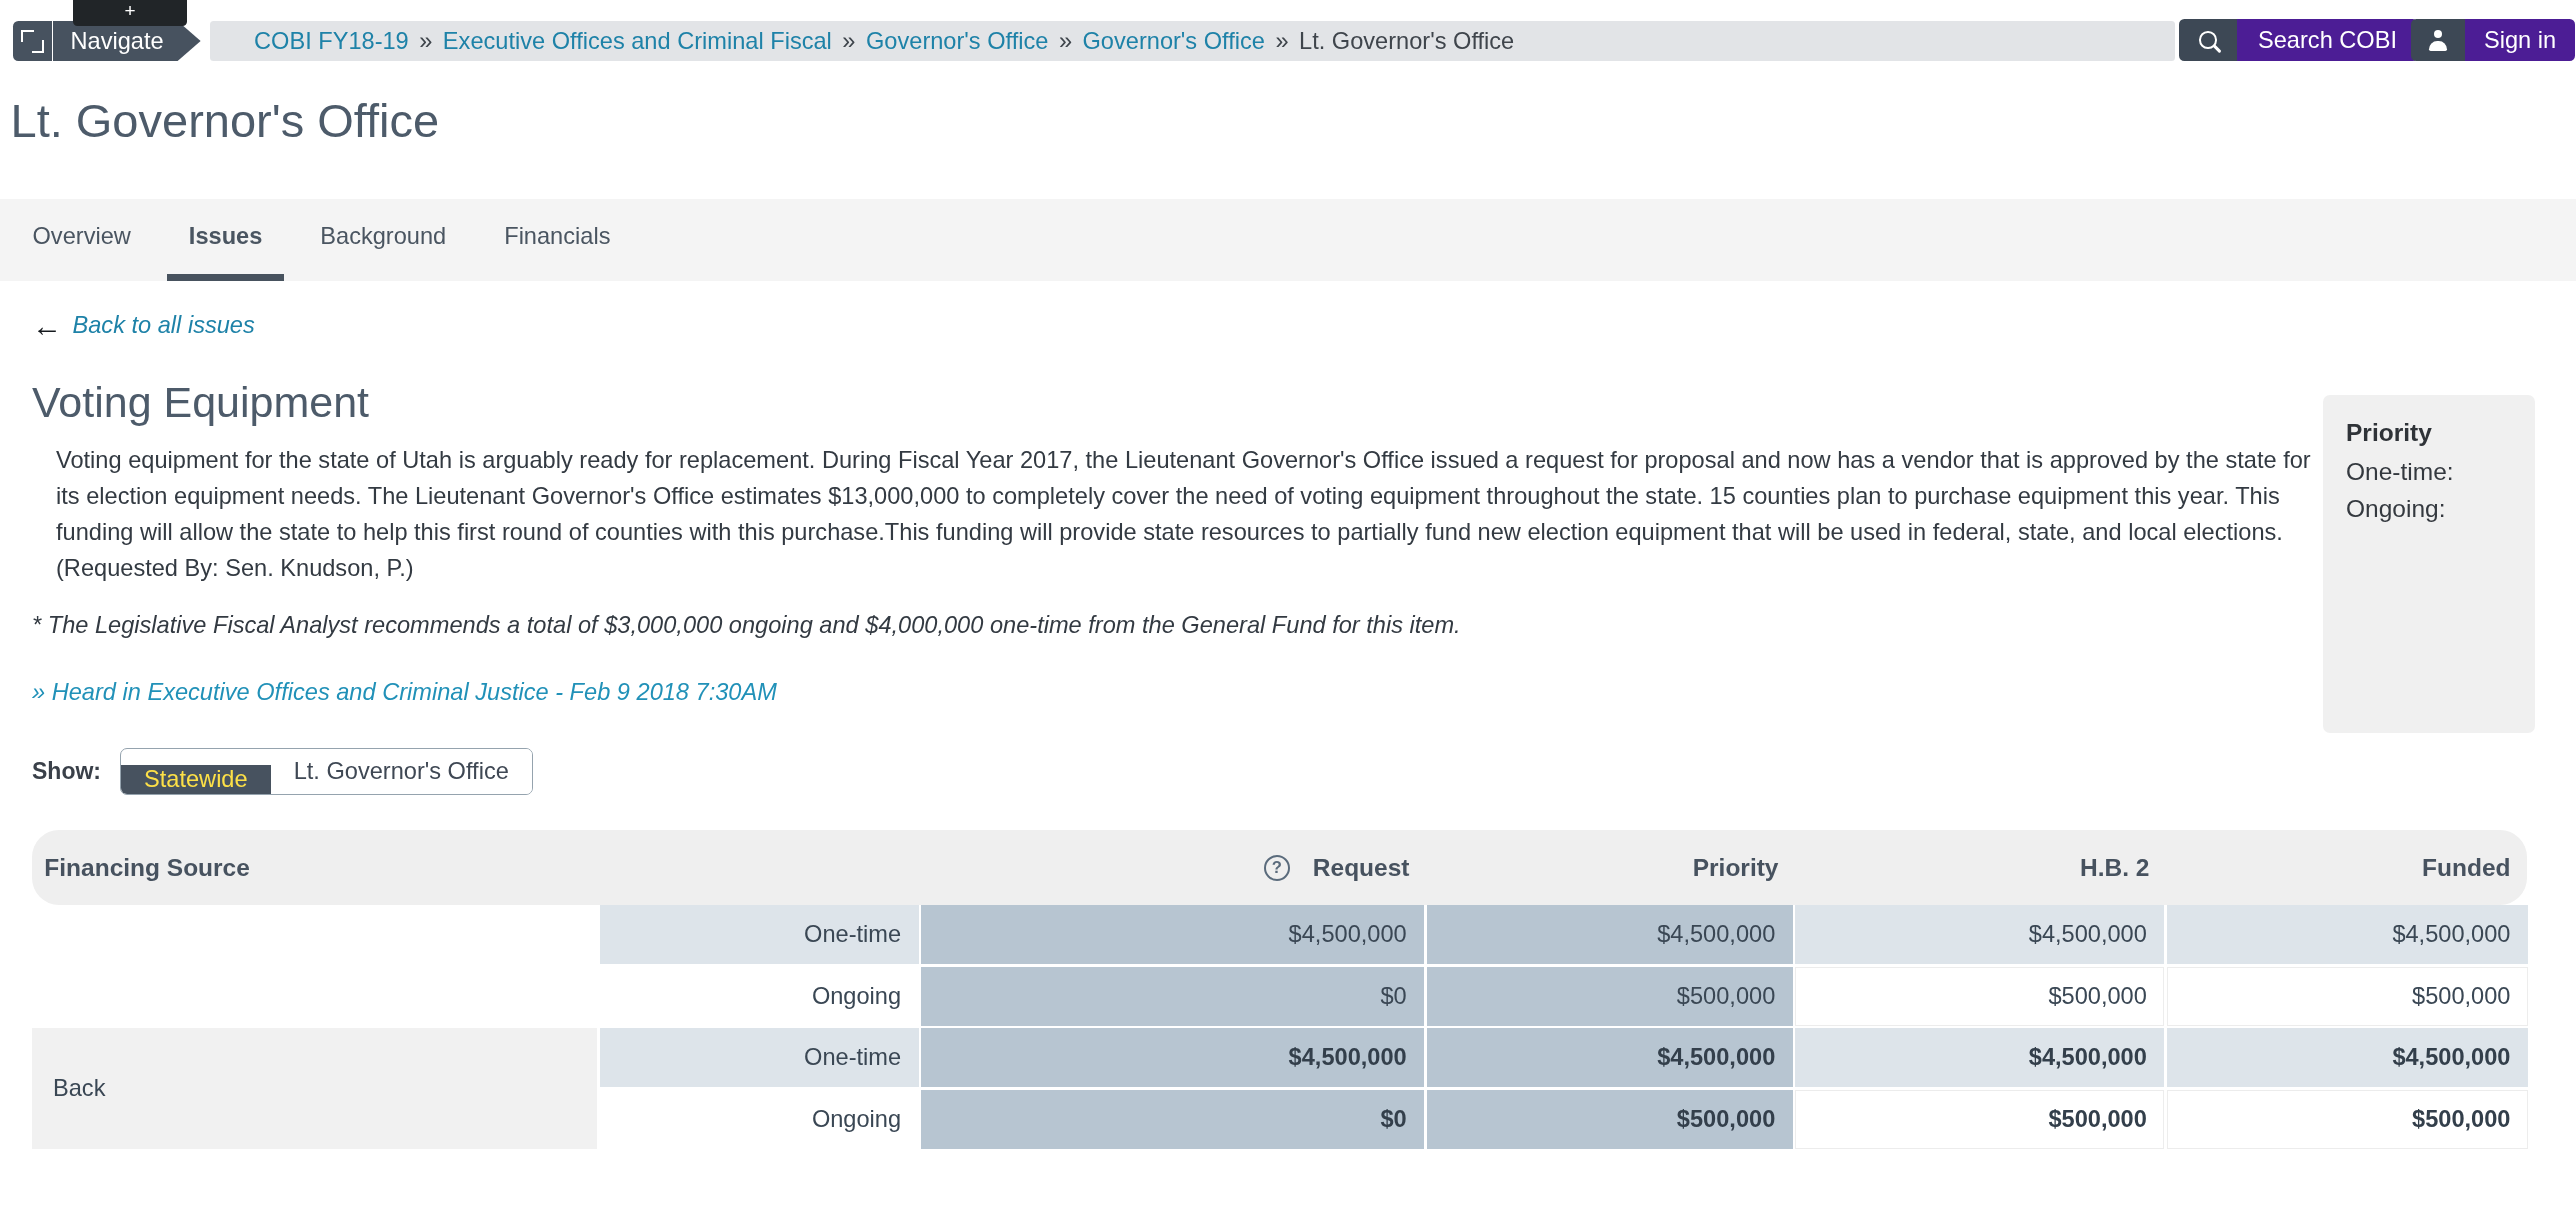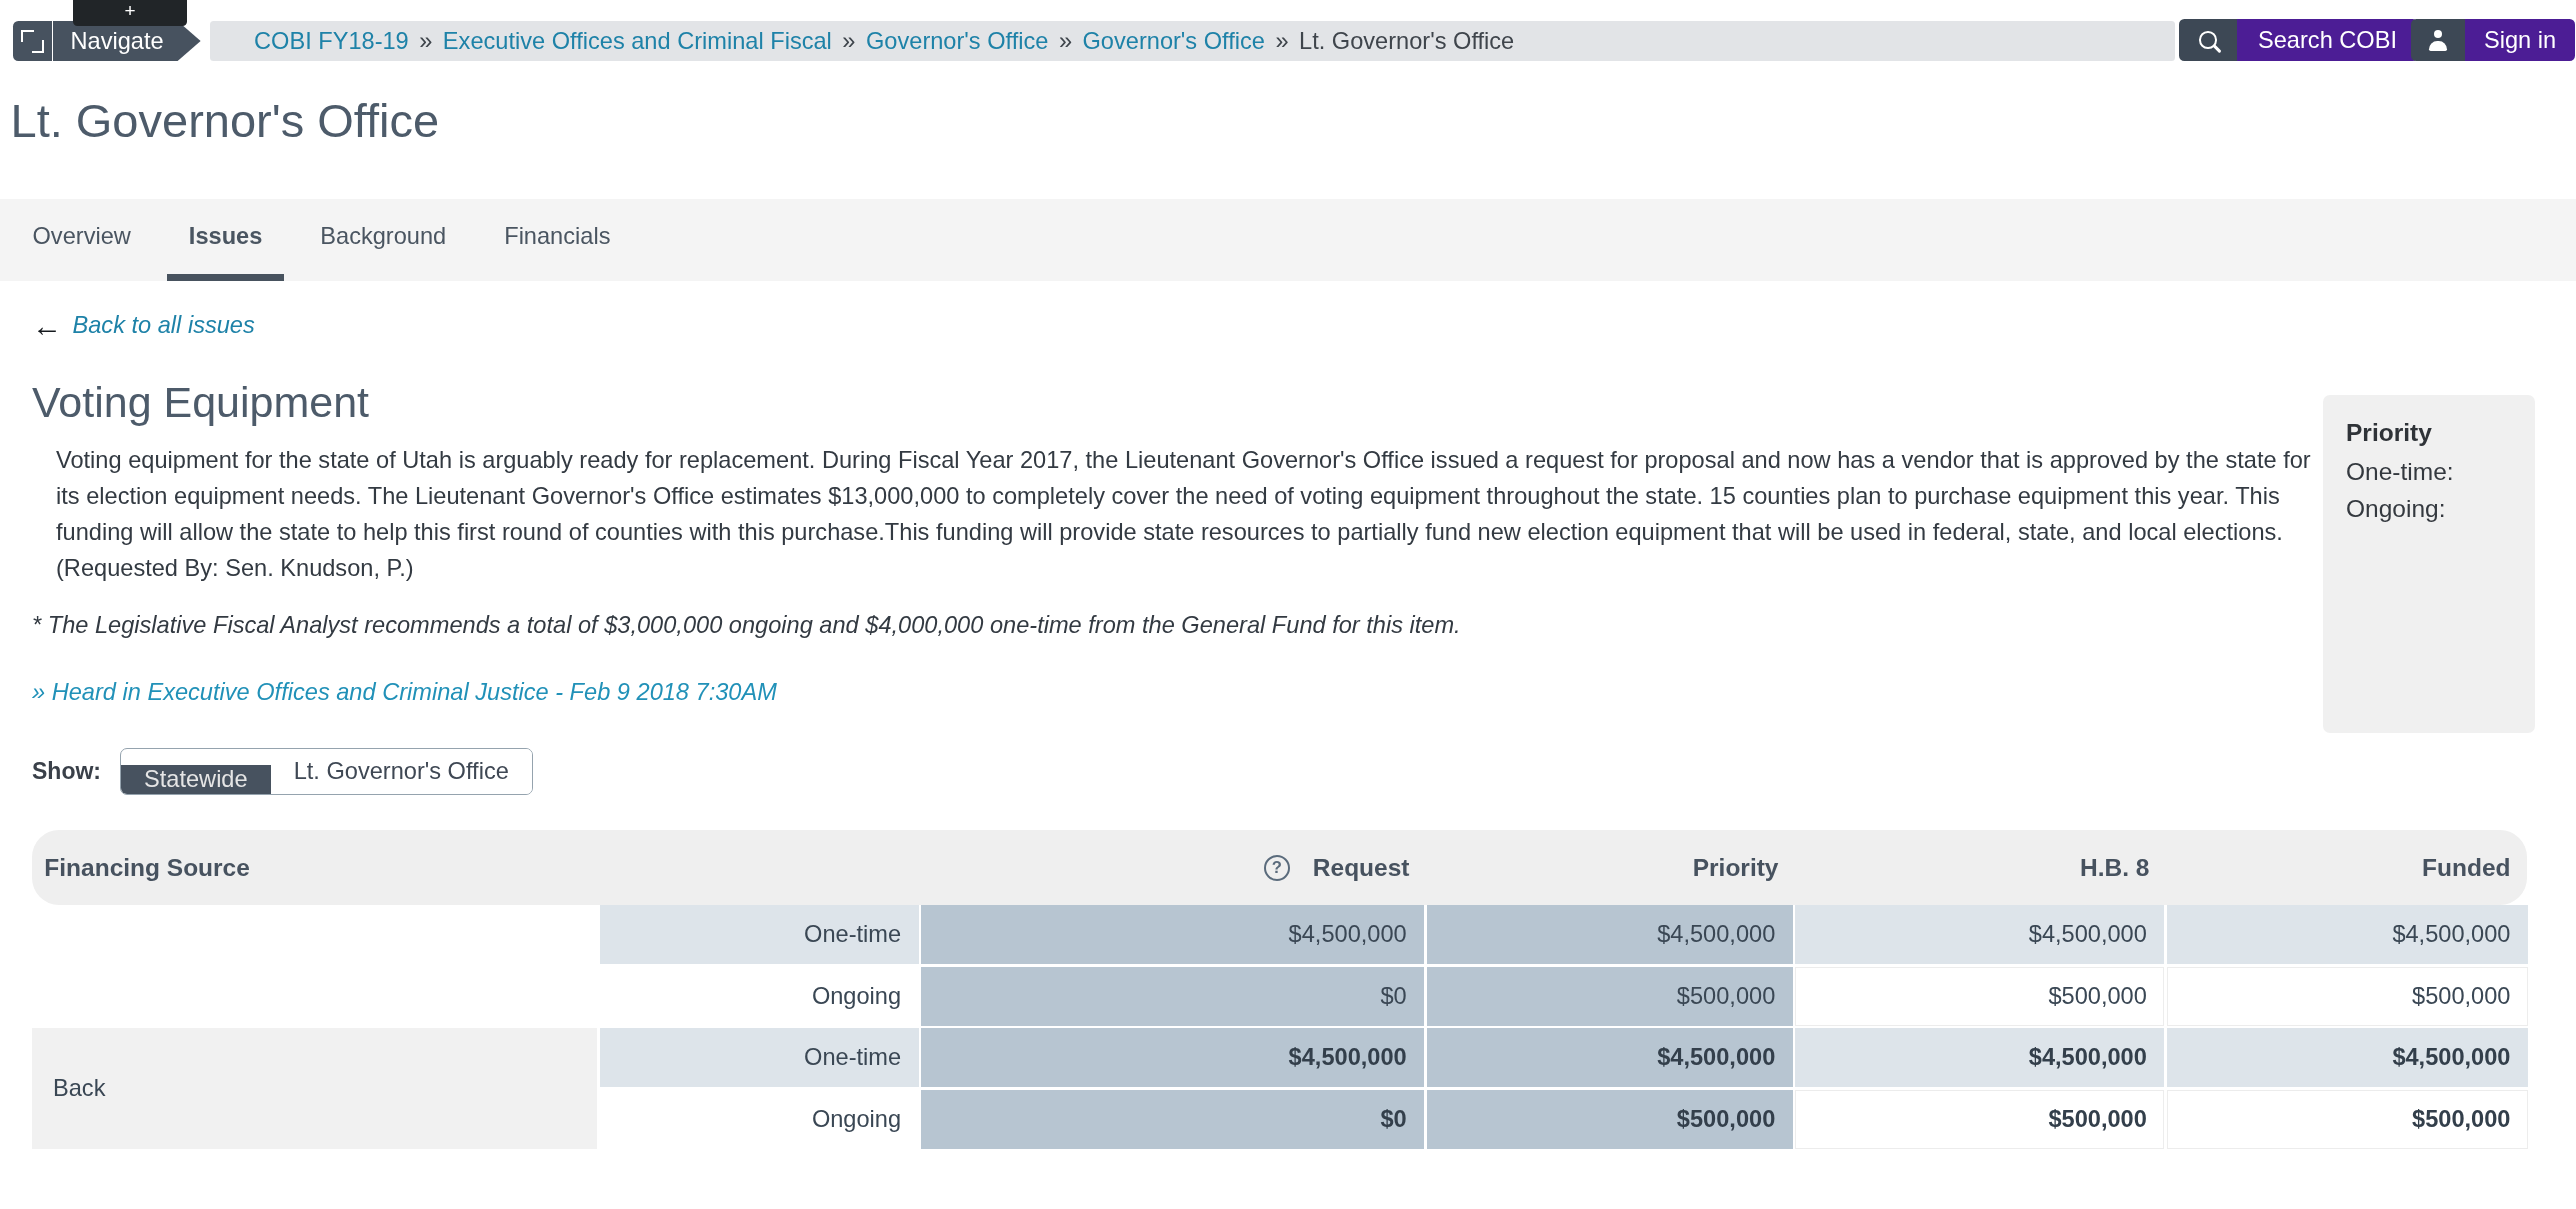--- a/index.html
+++ b/index.html
@@ -65,21 +65,21 @@
   .issue-body { margin-top:15.8px; width:2267px; font-size:23.6px; line-height:36px; color:#333A42;margin-left:24px; }
   .requested-by { display:block; }
   .analyst-note { margin-top:26px; width:2267px; font-size:23.6px; font-style:italic; color:#333A42; }
   .heard-link { display:inline-block; margin-top:40px; font-size:23.6px; font-style:italic;
     color:#2191B8; text-decoration:none; cursor:pointer; }
 
   .show-row { margin-top:42px; display:flex; align-items:center; }
   .show-label { font-size:23px; font-weight:700; color:#3A4049; margin-right:19px; }
   .toggle-group { display:flex; border:1.8px solid #95A3AE; border-radius:7px; overflow:hidden; height:47px; }
   .toggle-btn { display:flex; align-items:center; padding:0 23px; font-size:23.6px; cursor:pointer; }
-  .toggle-btn.active { background:#47525F; color:#e5e5e5;margin-top:16px; }
+  .toggle-btn.active { background:#47525F; color:#fde047;margin-top:16px; }
   .toggle-btn.inactive { background:#fff; color:#3F4854; }
 
   
   .fin-table { margin-top:35px; width:2495px; }
   .fin-header { display:grid; grid-template-columns:889px 506px 369px 371px 361px;
     height:75px; background:#EFEFEF; align-items:center; font-size:24.5px; font-weight:700; color:#47525F;border-radius:27px; }
   .fh-source { padding-left:12.3px; }
   .fh-num { text-align:right; padding-right:17.5px; display:flex; justify-content:flex-end; align-items:center; }
   .help-icon { display:inline-flex; width:26px; height:26px; border:2.2px solid #5A6B7C; border-radius:50%;
     align-items:center; justify-content:center; font-size:16.6px; font-weight:700; color:#5A6B7C;
@@ -183,21 +183,21 @@
     <div class="fin-header">
       <div class="fh-source">Financing Source</div>
       <div class="fh-num">
         <span class="help-icon">?</span>
         <span>Request</span>
       </div>
       <div class="fh-num">
           <span>Priority</span>
         </div>
       <div class="fh-num">
-          <span>H.B. 8</span>
+          <span>H.B. 2</span>
         </div>
       <div class="fh-num">
           <span>Funded</span>
         </div>
     </div>
 
     <div class="fin-body">
 
 
       <div class="cell c-type r1 bg-light">One-time</div>

